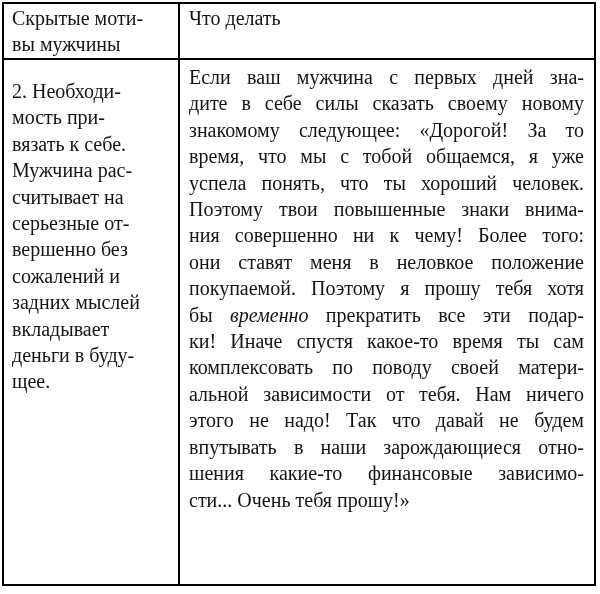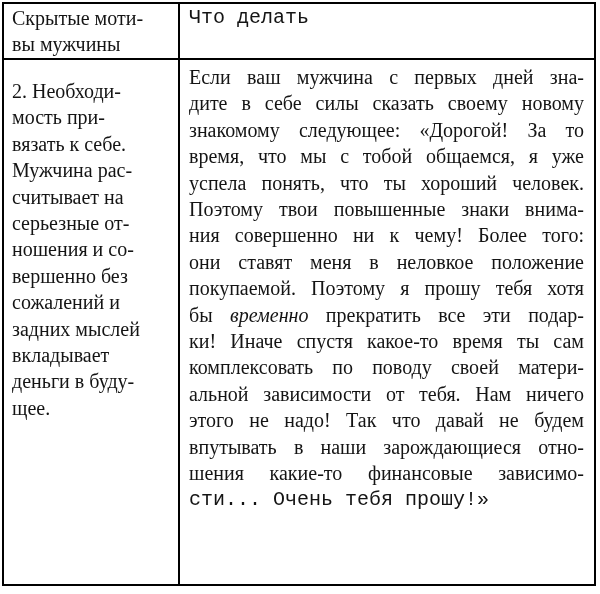--- a/index.html
+++ b/index.html
@@ -46,34 +46,33 @@
     overflow: hidden;
   }
   .cell.left {
     width: 176px;
     border-right: 2px solid #000000;
   }
   .cell.right {
     flex: 1;
   }
   .header .cell.left  { padding: 1px 6px 0 8px; }
-  .header .cell.right { padding: 1px 10px 12px 9px; font-family: Liberation Mono, monospace; }
+  .header .cell.right { padding: 1px 10px 12px 9px; }
   .body .cell.left    { padding: 18px 6px 16px 8px; }
   .body .cell.right   { padding: 4px 10px 0 9px; }
   .line {
     white-space: nowrap;
   }
   .justify .line {
     white-space: normal;
     text-align: justify;
     text-align-last: justify;
   }
   .justify .line:last-child {
     text-align-last: left;
-    font-family: Liberation Mono, monospace;
   }
   em {
     font-style: italic;
     margin-top: 20px;
   }
 </style>
 </head>
 <body>
 
 <div class="page">
@@ -88,21 +87,20 @@
         </div>
     </div>
     <div class="row body">
       <div class="cell left">
           <div class="line">2. Необходи-</div>
           <div class="line">мость при-</div>
           <div class="line">вязать к себе.</div>
           <div class="line">Мужчина рас-</div>
           <div class="line">считывает на</div>
           <div class="line">серьезные от-</div>
-          <div class="line">ношения и со-</div>
           <div class="line">вершенно без</div>
           <div class="line">сожалений и</div>
           <div class="line">задних мыслей</div>
           <div class="line">вкладывает</div>
           <div class="line">деньги в буду-</div>
           <div class="line">щее.</div>
         </div>
       <div class="cell right justify">
           <div class="line">Если ваш мужчина с первых дней зна-</div>
           <div class="line">дите в себе силы сказать своему новому</div>

